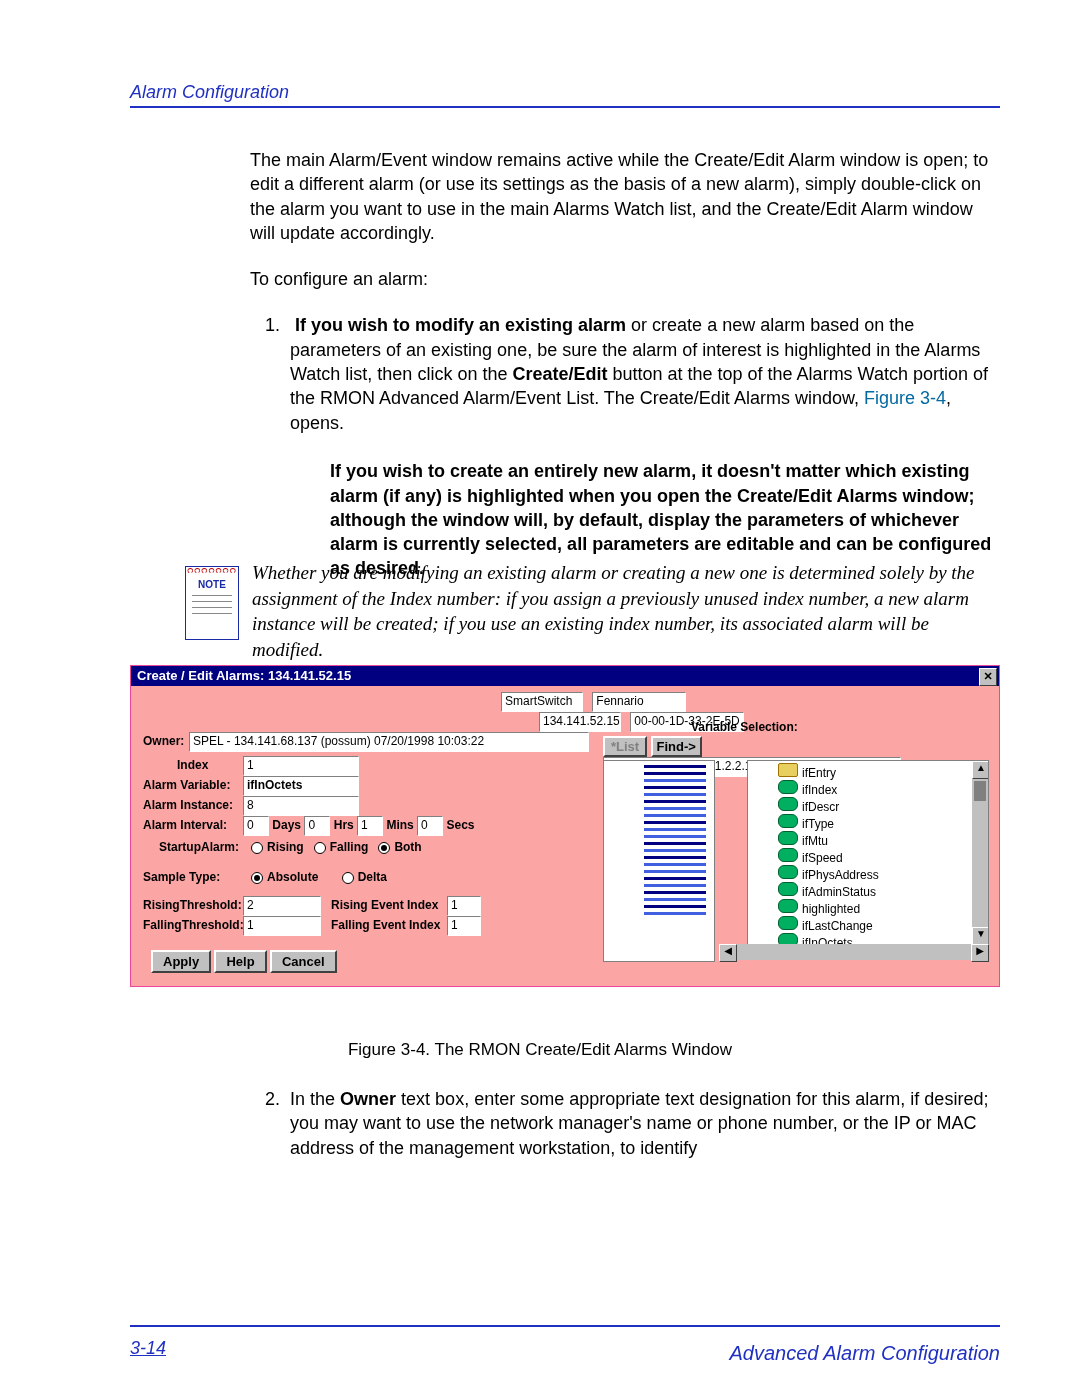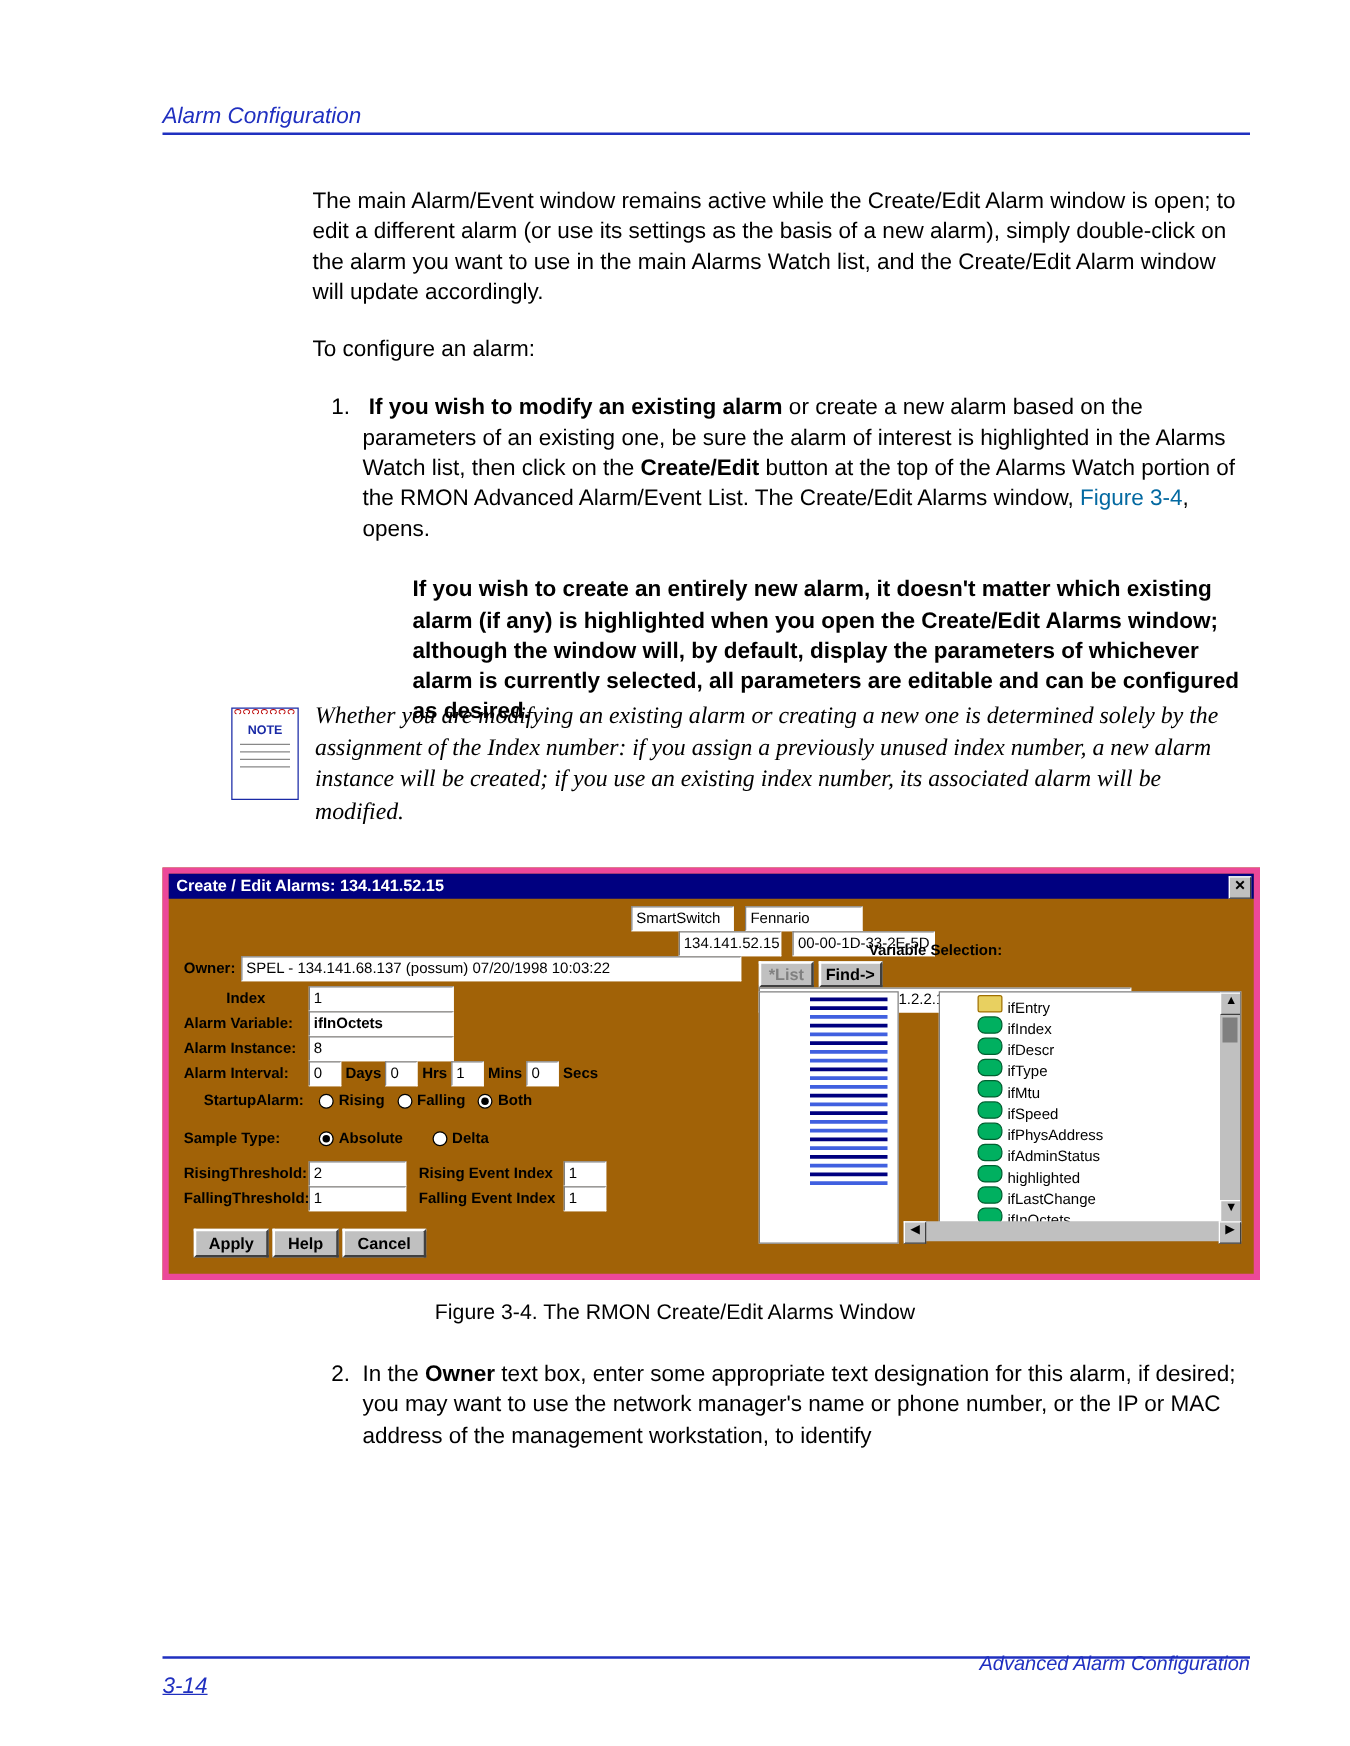--- a/index.html
+++ b/index.html
@@ -11,21 +11,21 @@
   .step{padding-left:40px;text-indent:-25px;margin:0 0 22px 0;}
   .step b{font-family:Arial,sans-serif;}
   .step .sub{padding-left:40px;display:block;text-indent:0;font-weight:bold;}
   a.fig{color:#0369a1;text-decoration:none;}
   .notebox{position:absolute;left:185px;top:566px;width:52px;height:72px;border:1px solid #1a2aa6;background:#fff;text-align:center;font-family:Arial,sans-serif;}
   .notebox .spiral{font-size:10px;color:#b00;letter-spacing:1px;margin-top:-3px;}
   .notebox .nl{color:#1a2aa6;font-size:10px;font-weight:bold;margin-top:4px;}
   .notebox .line{border-top:1px solid #888;margin:5px 6px 0 6px;}
   .note-text{position:absolute;left:252px;top:560px;width:750px;font-style:italic;font-size:19px;line-height:1.35;}
 
-  .shot{position:absolute;left:130px;top:694px;width:868px;height:320px;background:#a16207;border:5px solid #ec4899;font-family:"MS Sans Serif",Arial,sans-serif;font-size:12px;}
+  .shot{position:absolute;left:130px;top:665px;width:868px;height:320px;background:#fca5a5;border:1px solid #ec4899;font-family:"MS Sans Serif",Arial,sans-serif;font-size:12px;}
   .tbar{background:#000080;color:#fff;height:20px;line-height:20px;padding-left:6px;position:relative;font-weight:bold;font-size:13px;}
   .tbar .x{position:absolute;right:2px;top:2px;width:16px;height:16px;background:#c0c0c0;border:1px solid #fff;border-right-color:#404040;border-bottom-color:#404040;text-align:center;line-height:14px;color:#000;font-weight:bold;font-size:11px;}
   .shot .row{position:absolute;}
   .fld{background:#fff;border:1px solid #808080;border-right-color:#fff;border-bottom-color:#fff;display:inline-block;padding:1px 3px;font-size:12px;height:16px;box-sizing:content-box;}
   .lbl{font-weight:bold;}
   .btn{background:#c0c0c0;border:2px solid #fff;border-right-color:#404040;border-bottom-color:#404040;display:inline-block;padding:2px 10px;font-weight:bold;font-size:13px;}
   .radio{display:inline-block;width:10px;height:10px;border-radius:50%;border:1px solid #000;background:#fff;vertical-align:middle;margin-right:4px;position:relative;}
   .radio.on::after{content:"";position:absolute;left:2px;top:2px;width:6px;height:6px;border-radius:50%;background:#000;}
   .tree{position:absolute;right:10px;top:94px;width:240px;height:184px;background:#fff;border:1px solid #808080;overflow:hidden;font-size:12px;}
   .tree .sbar{position:absolute;right:0;top:0;width:16px;bottom:0;background:#c0c0c0;}
@@ -37,21 +37,21 @@
   .tree li.fold .ic{background:#e8d060;border-radius:2px;border:1px solid #a07000;}
   .outline{position:absolute;left:472px;top:94px;width:110px;height:200px;background:#fff;border:1px solid #808080;}
   .outline .bar{height:3px;margin:4px 8px 0 40px;}
   .outline .c0{background:#000080;} .outline .c1{background:#4060e0;}
   .hscroll{position:absolute;left:0;right:0;bottom:0;height:16px;background:#c0c0c0;}
   .hscroll .ar{position:absolute;top:0;width:16px;height:16px;background:#c0c0c0;border:1px solid #fff;border-right-color:#404040;border-bottom-color:#404040;text-align:center;line-height:12px;font-size:10px;}
 
   .cap{position:absolute;left:0;width:1080px;top:1040px;text-align:center;font-family:Arial,sans-serif;font-size:17px;}
   .body2{position:absolute;left:250px;top:1087px;width:750px;font-family:Arial,sans-serif;font-size:18px;line-height:1.35;}
   .pgnum{position:absolute;left:130px;bottom:38px;color:#2030c0;font-style:italic;font-family:Arial,sans-serif;font-size:18px;text-decoration:underline;}
-  .ftr{position:absolute;right:80px;bottom:56px;color:#2030c0;font-style:italic;font-family:Arial,sans-serif;font-size:16px;}
+  .ftr{position:absolute;right:80px;bottom:32px;color:#2030c0;font-style:italic;font-family:Arial,sans-serif;font-size:20px;}
   .brule{position:absolute;left:130px;bottom:70px;width:870px;border-top:2px solid #2030c0;}
 </style>
 </head>
 <body>
 <div class="page">
 
 <div class="hdr">Alarm Configuration</div>
 <div class="rule"></div>
 
 <div class="body">

